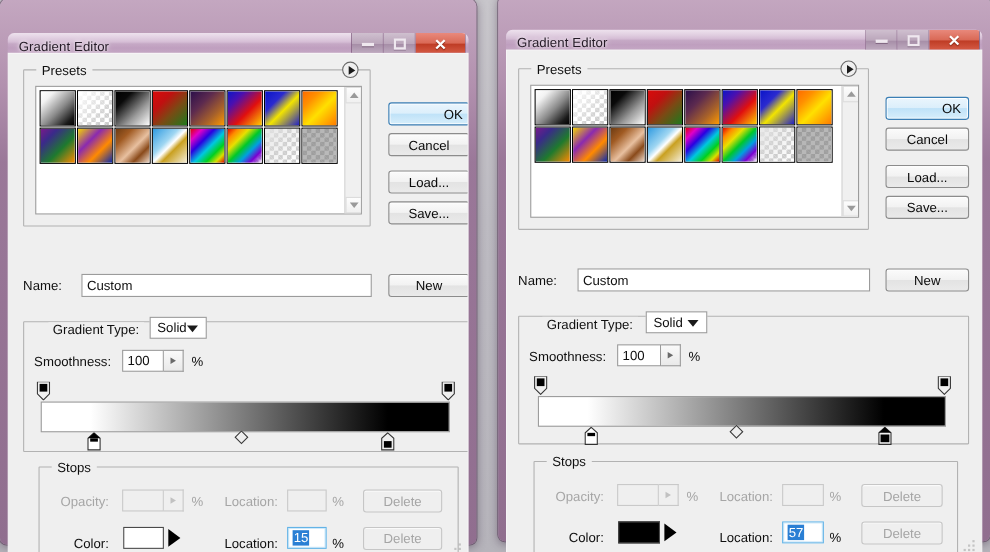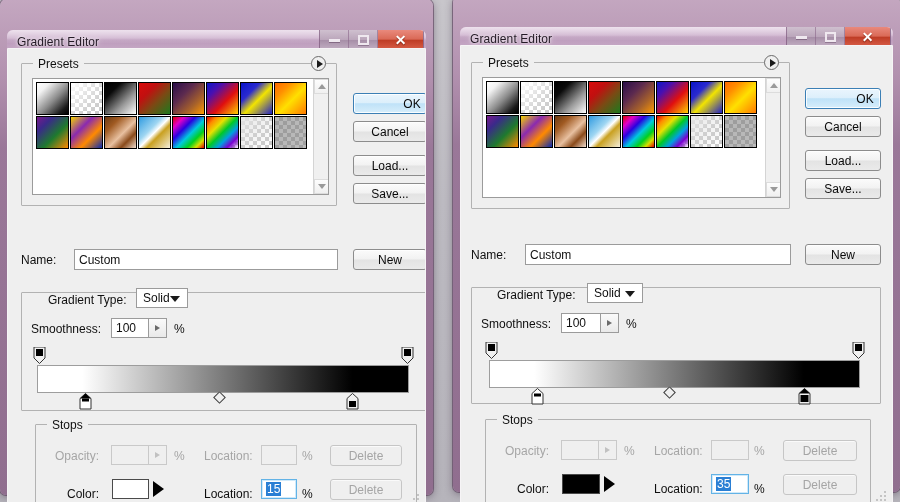--- a/index.html
+++ b/index.html
@@ -599,21 +599,21 @@
       <div class="field dim" style="left:250px; top:394px; width:38px; height:20px;"></div>
       <span class="lbl dim" style="left:293px; top:398px;">%</span>
       <div class="btn disabled" style="left:322px; top:394px; width:74px; height:21px;">Delete</div>
 
       <span class="lbl" style="left:56px; top:436px;">Color:</span>
       <div class="colorchip" style="left:101px; top:428px; width:38px; height:20px; background:#000000;"></div>
       <i class="chiparrow" style="left:143px; top:430px;"></i>
 
       <span class="lbl" style="left:193px; top:436px;">Location:</span>
       <div class="field focus" style="left:250px; top:428px; width:38px; height:20px;">
-        <span class="sel">35</span>
+        <span class="sel">57</span>
       </div>
       <span class="lbl" style="left:293px; top:436px;">%</span>
       <div class="btn disabled" style="left:322px; top:428px; width:74px; height:21px;">Delete</div>
 
       <div class="grip">
         <i style="left:8px;top:0px"></i>
         <i style="left:4px;top:4px"></i>
           <i style="left:8px;top:4px"></i>
         <i style="left:0px;top:8px"></i>
           <i style="left:4px;top:8px"></i>

